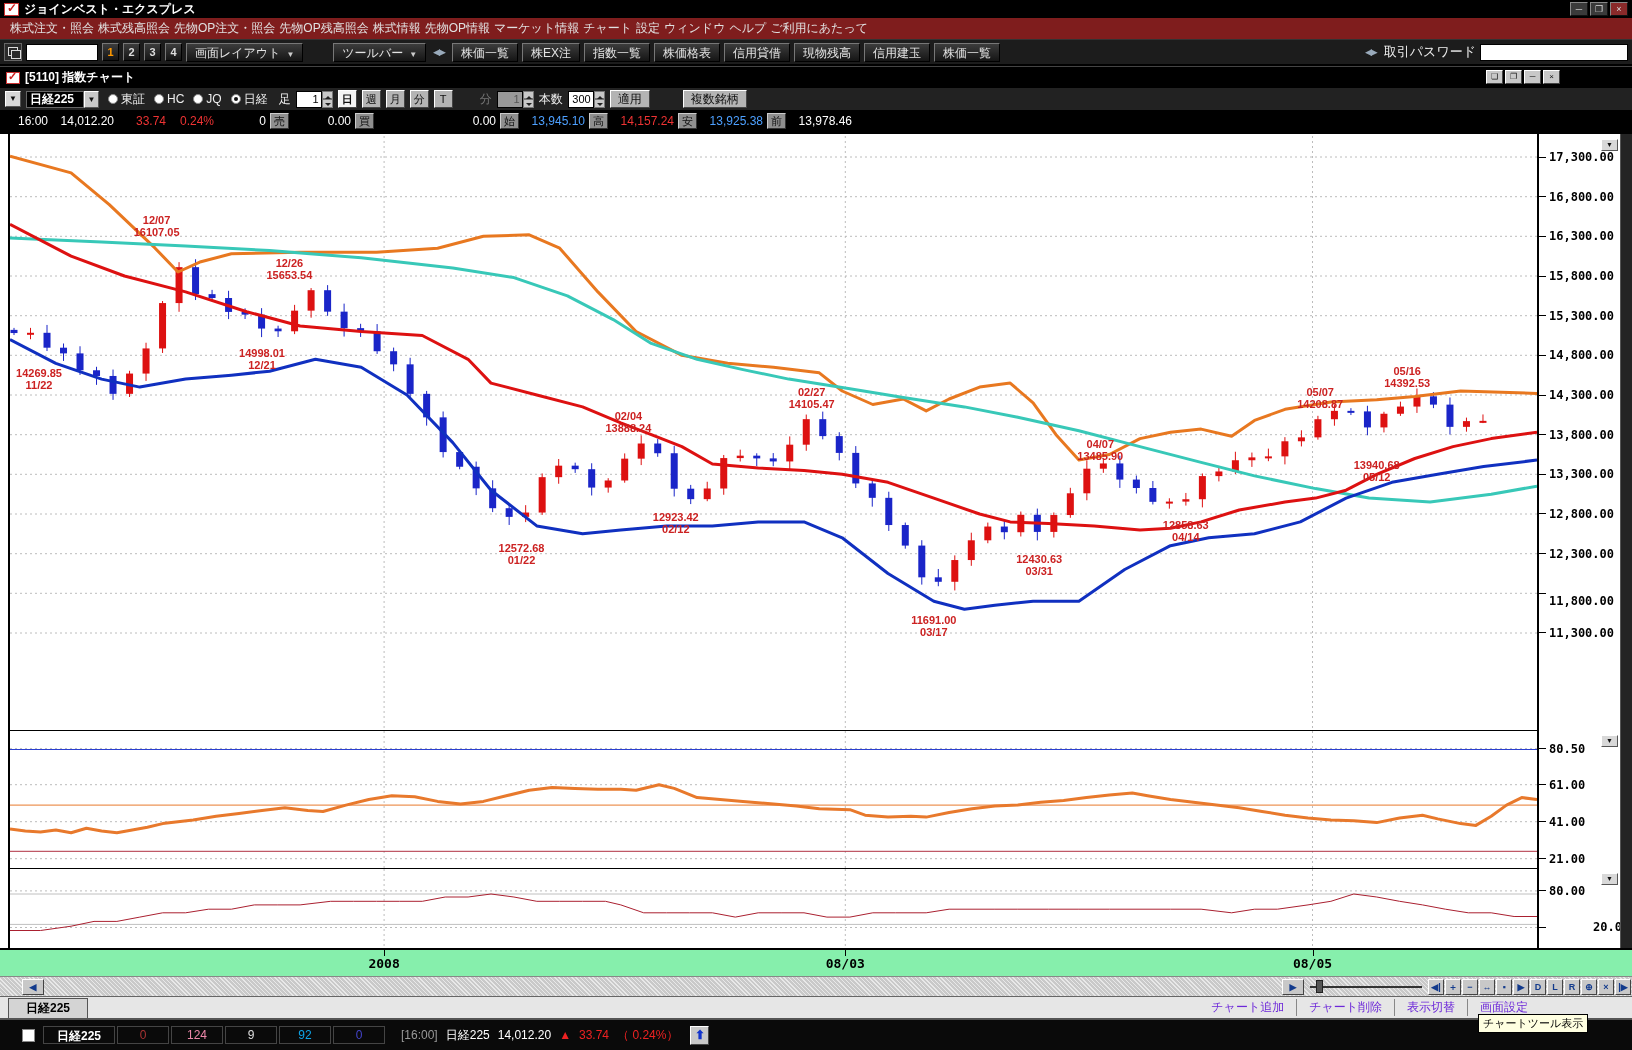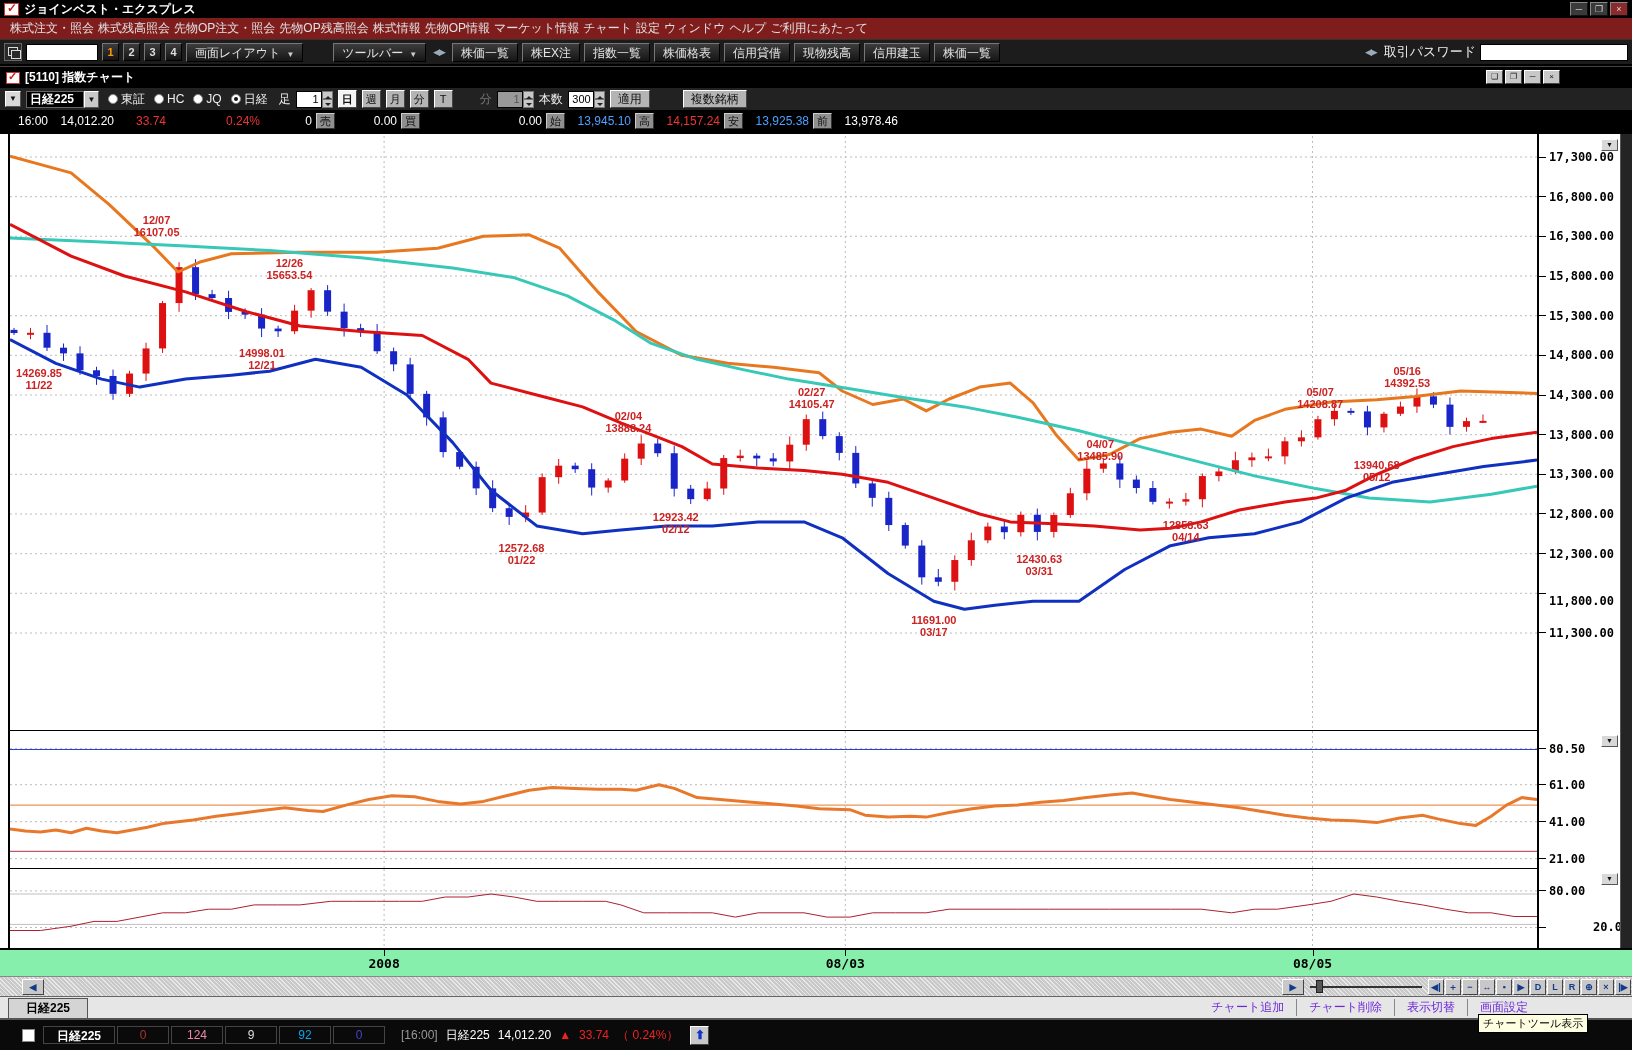--- a/index.html
+++ b/index.html
@@ -265,21 +265,21 @@
         </div>
     </div>
     <button class="gbtn">適用</button>
     <button class="gbtn" style="margin-left:28px;">複数銘柄</button>
   </div>
 
   <div class="inforow">
     <span class="w iv" style="width:36px;">16:00</span>
     <span class="w iv" style="width:66px;">14,012.20</span>
     <span class="r iv" style="width:52px;">33.74</span>
-    <span class="r iv" style="width:48px;margin-left:46px;">0.24%</span>
+    <span class="r iv" style="width:48px;">0.24%</span>
     <span class="w iv" style="width:52px;">0</span>
     <span class="chip">売</span>
     <span class="w iv" style="width:58px;">0.00</span>
     <span class="chip">買</span>
     <span class="w iv" style="width:118px;">0.00</span>
     <span class="chip">始</span>
     <span class="b iv" style="width:62px;">13,945.10</span>
     <span class="chip">高</span>
     <span class="r iv" style="width:62px;">14,157.24</span>
     <span class="chip">安</span>

